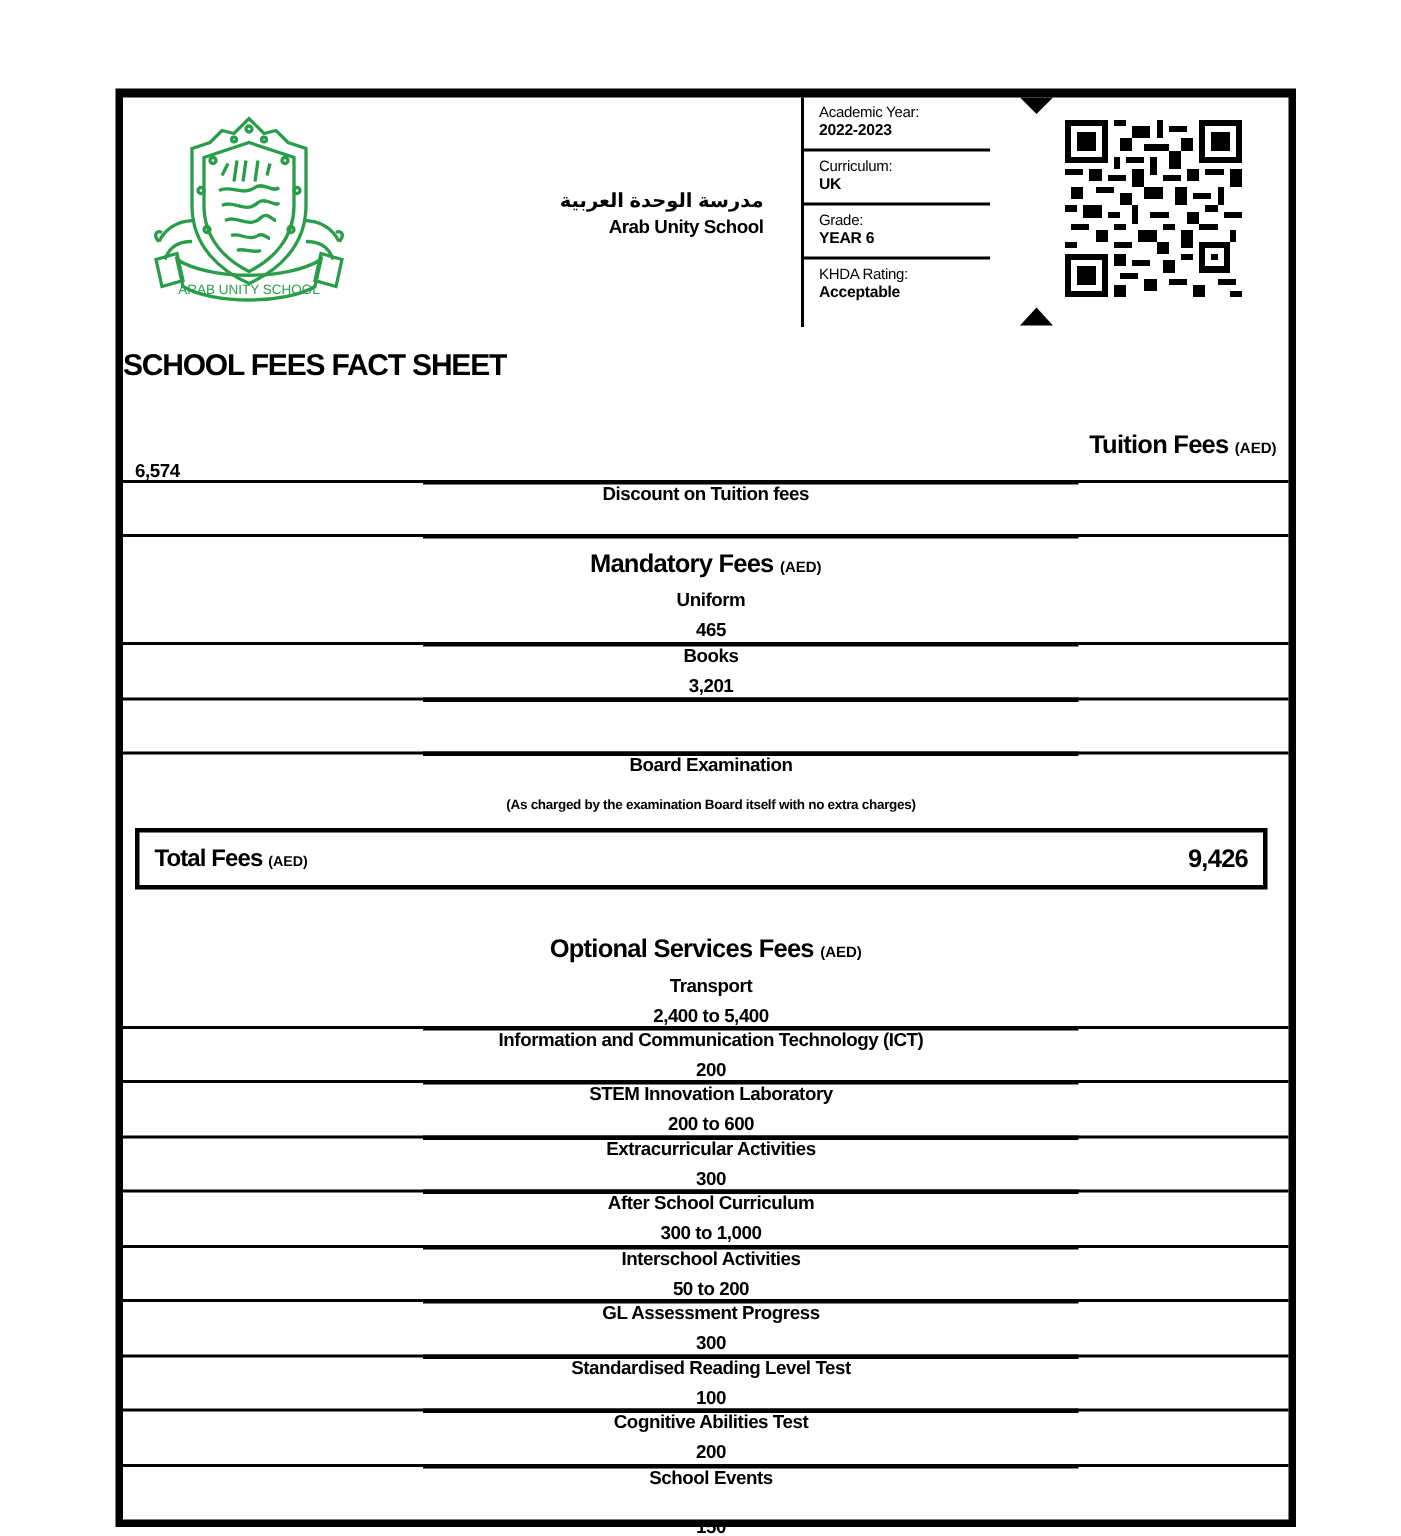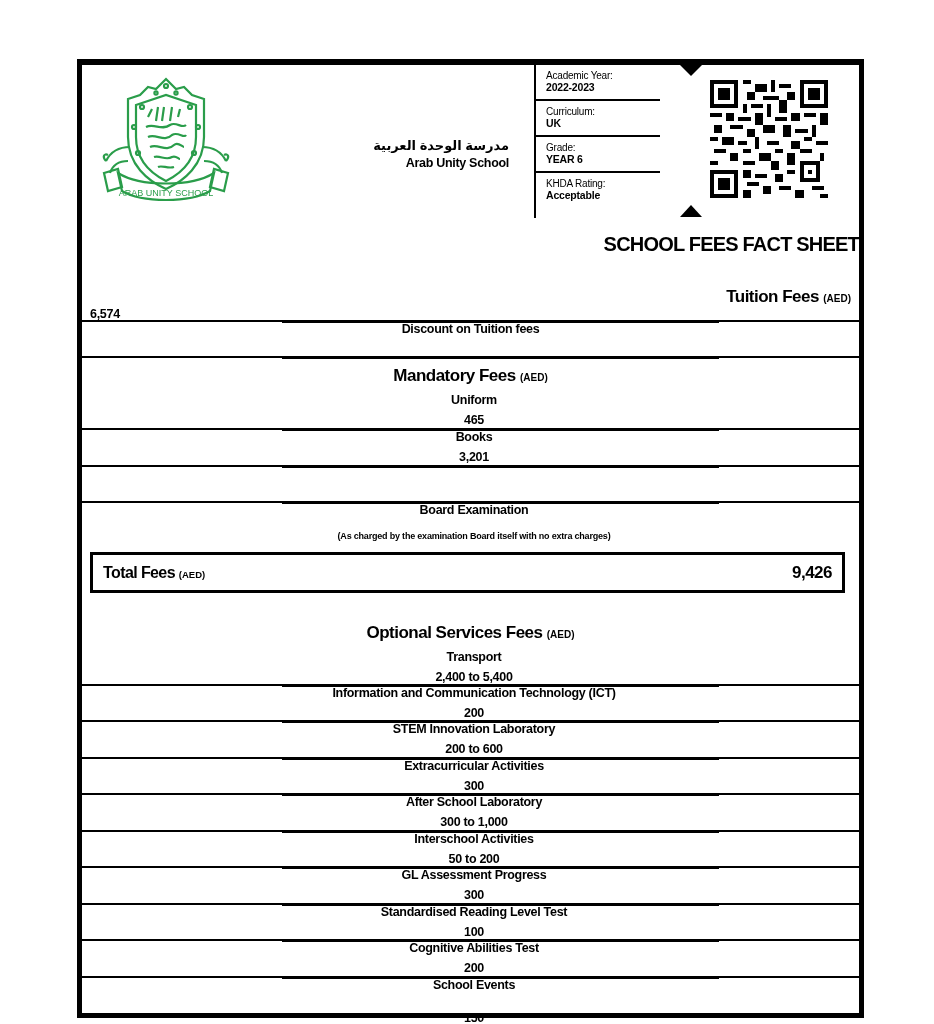--- a/index.html
+++ b/index.html
@@ -2,32 +2,32 @@
 <html><head>
 <meta charset="utf-8">
 <style>
   html, body { margin:0; padding:0; background:#ffffff; }
   body { width:934px; height:1024px; position:relative; overflow:hidden;
          font-family:"Liberation Sans", "DejaVu Sans", sans-serif; color:#000; }
   .frame { position:absolute; left:77px; top:59px; width:777px; height:948px;
            border:5px solid #000; border-top-width:6px; background:#fff; }
   .abs { position:absolute; }
   .logo { left:18px; top:12px; width:132px; height:130px; }
-  .school-name { right:350px; top:60px; text-align:right; font-weight:bold;margin-top:12px; }
+  .school-name { right:350px; top:60px; text-align:right; font-weight:bold; }
   .school-ar { font-size:13px; line-height:18px; direction:rtl; }
   .school-en { font-size:12.5px; line-height:16px; letter-spacing:-0.3px; }
   .info { left:452px; top:0px; width:124px; height:153px; border-left:2px solid #000; }
   .info-item { height:36px; border-bottom:2px solid #000; padding:5px 0 0 10px; box-sizing:border-box; }
   .info-item:last-child { border-bottom:none; }
   .info-label { font-size:10px; line-height:11px; letter-spacing:-0.2px; }
   .info-value { font-size:10.5px; line-height:12px; font-weight:bold; letter-spacing:-0.2px; }
   .tri-down { left:598px; top:0px; width:0; height:0; border-left:11px solid transparent; border-right:11px solid transparent; border-top:11px solid #000; }
   .tri-up { left:598px; top:140px; width:0; height:0; border-left:11px solid transparent; border-right:11px solid transparent; border-bottom:12px solid #000; }
   .qr { left:628px; top:15px; width:118px; height:118px; }
-  .title { left:0; right:0; top:168px; text-align:right; font-size:20px; font-weight:bold; letter-spacing:-0.8px; }
+  .title { left:0; right:0; top:168px; text-align:left; font-size:20px; font-weight:bold; letter-spacing:-0.8px; }
   .section-h { font-size:17px; font-weight:bold; letter-spacing:-0.5px; }
   .section-h .unit { font-size:10px; letter-spacing:0; }
   .row { position:absolute; left:0; right:0; display:flex; justify-content:space-between; align-items:center;
          font-size:12.5px; font-weight:bold; letter-spacing:-0.3px; box-sizing:border-box; padding:0 8px 0 15px;flex-direction:column; }
   .row .val { text-align:right; }
   .divider { position:absolute; left:0; right:0; height:2px; background:#000; }
   .divider::after { content:""; position:absolute; left:200px; right:140px; top:0; height:3px; background:#000; }
   .note { font-size:9px; letter-spacing:-0.2px; }
   .total { left:8px; width:755px; top:487px; height:41px; border:3px solid #000; box-sizing:border-box;
            display:flex; justify-content:space-between; align-items:center; padding:0 10px 0 10px; }
@@ -221,21 +221,21 @@
     <span>STEM Innovation Laboratory</span>
       <span class="val">200 to 600</span>
   </div>
   <div class="divider" style="top:692px;"></div>
   <div class="row" style="top:694px;height:34px;">
     <span>Extracurricular Activities</span>
       <span class="val">300</span>
   </div>
   <div class="divider" style="top:728px;"></div>
   <div class="row" style="top:730px;height:34px;">
-    <span>After School Laboratory</span>
+    <span>After School Curriculum</span>
       <span class="val">300 to 1,000</span>
   </div>
   <div class="divider" style="top:765px;"></div>
   <div class="row" style="top:767px;height:34px;">
     <span>Interschool Activities</span>
       <span class="val">50 to 200</span>
   </div>
   <div class="divider" style="top:801px;"></div>
   <div class="row" style="top:803px;height:34px;">
     <span>GL Assessment Progress</span>

